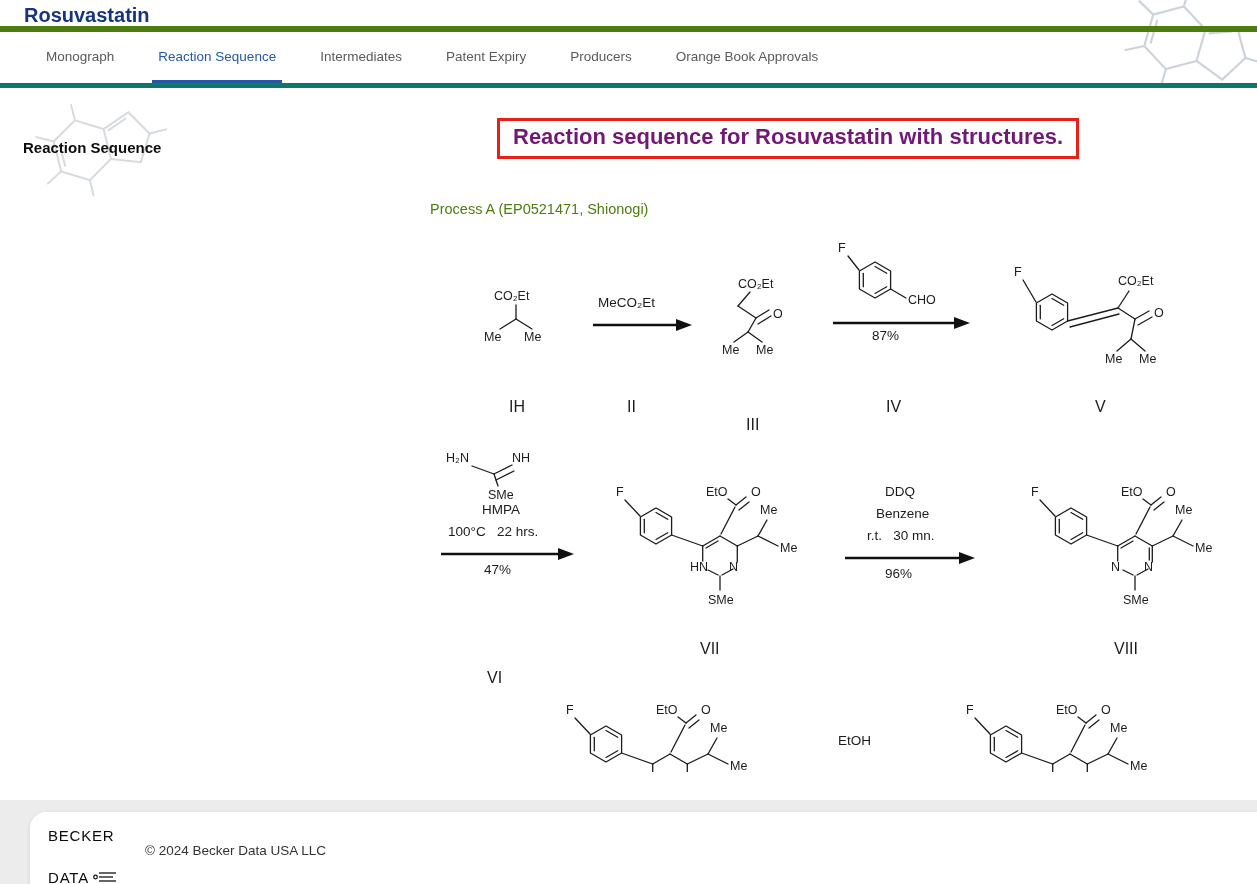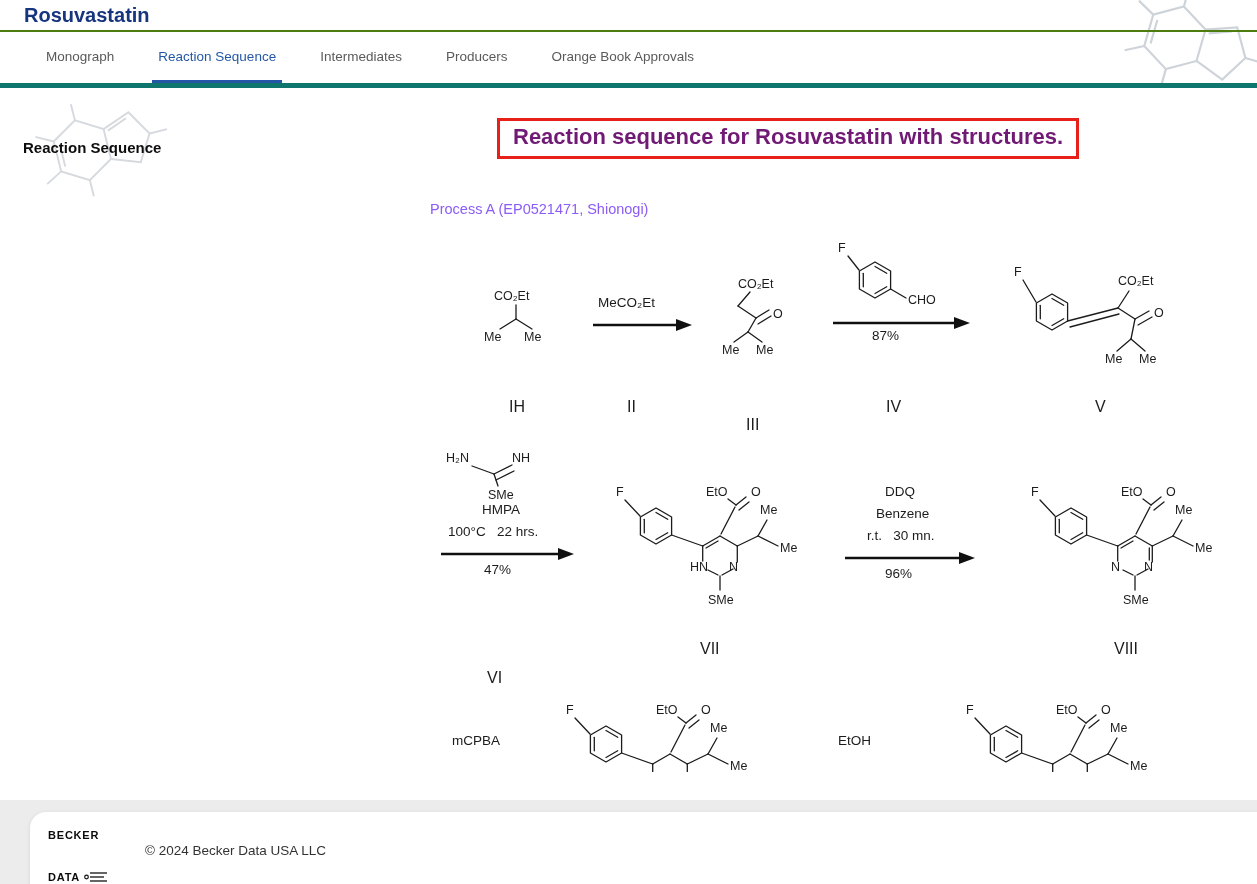--- a/index.html
+++ b/index.html
@@ -1,54 +1,54 @@
 <!DOCTYPE html>
 <html><head>
 <meta charset="utf-8">
 <style>
   * { margin:0; padding:0; box-sizing:border-box; }
   html,body { width:1257px; height:884px; }
   body { font-family:"Liberation Sans", sans-serif; background:#fff; position:relative; overflow:hidden; color:#1c1c1c; }
   #page { position:absolute; inset:0; width:1257px; height:884px; background:#fff; overflow:hidden; }
 
   
-  .app-header { position:absolute; top:0; left:0; right:0; height:32px; border-bottom:2px solid #4d7c0f; z-index:3; }
+  .app-header { position:absolute; top:0; left:0; right:0; height:32px; border-bottom:6px solid #4d7c0f; z-index:3; }
   .app-title { position:absolute; left:24px; top:4px; font-size:20px; font-weight:bold; color:#17357e; }
 
   .tabbar { position:absolute; top:32px; left:0; right:0; height:56px; border-bottom:5px solid #0f766e; display:flex; align-items:stretch; padding-left:40px; gap:32px; z-index:3; background:transparent; }
   .tab { font-size:13.5px; color:#5a5a5a; display:flex; align-items:center; padding:0 6px; border-bottom:3px solid transparent; cursor:pointer; white-space:nowrap; }
   .tab.active { color:#2458a6; border-bottom-color:#2458a6; }
 
   
   .wm { position:absolute; z-index:0; }
   .molg { fill:none; stroke:#ced3da; stroke-width:1.6; }
   .molg2 { fill:none; stroke:#d6dade; stroke-width:1.5; }
 
   
   .section-heading { position:absolute; left:23px; top:139px; font-size:15px; font-weight:bold; color:#0d0d0d; z-index:2; }
   .caption-box { position:absolute; left:497px; top:118px; border:3px solid #e8201a; padding:3px 13px 6px; font-size:22px; font-weight:bold; color:#701a75; background:#fff; white-space:nowrap; }
-  .process-title { position:absolute; left:430px; top:201px; font-size:14.5px; color:#8b5cf6; }
+  .process-title { position:absolute; left:430px; top:201px; font-size:14.5px; color:#4d7c0f; }
 
   #scheme { position:absolute; top:0; left:0; width:1257px; height:772px; overflow:hidden; z-index:1; pointer-events:none; }
   .struct { position:absolute; overflow:visible; }
   .bond { stroke:#1c1c1c; stroke-width:1.3; fill:none; stroke-linecap:round; stroke-linejoin:round; }
   .arrow-line { stroke:#101010; stroke-width:2.4; }
   .arrow-head { fill:#101010; stroke:none; }
   svg text { font-family:"Liberation Sans", sans-serif; fill:#1c1c1c; }
   .atom { font-size:12.5px; }
   .rg { font-size:13.5px; }
   .pre { white-space:pre; }
   .rlabel { position:absolute; font-size:16px; color:#1c1c1c; }
   .rg-block { position:absolute; font-size:13.5px; line-height:22px; color:#1c1c1c; white-space:pre; }
 
   
   .footer-band { position:absolute; left:0; top:800px; width:1257px; height:84px; background:#ececec; z-index:4; }
   .footer-card { position:absolute; left:30px; top:12px; width:1400px; height:120px; background:#fff; border-radius:16px; box-shadow:0 1px 4px rgba(0,0,0,0.10); }
   .brand { position:absolute; left:18px; top:16px; color:#0b0b0b; }
-  .brand-line { font-size:11px; font-weight:700; letter-spacing:0.8px; line-height:15px; }
+  .brand-line { font-size:15px; font-weight:400; letter-spacing:0.8px; line-height:15px; }
   .brand-row { display:flex; align-items:center; gap:3px;margin-top:26px; }
   .wave-icon line { stroke:#111; stroke-width:1.3; }
   .wave-icon circle { fill:none; stroke:#111; stroke-width:1.2; }
   .copyright { position:absolute; left:115px; top:31px; font-size:13.5px; color:#333; }
 </style>
 </head>
 <body>
 
 <div id="page">
 
@@ -80,20 +80,21 @@
   </svg>
 
   <div class="app-header">
     <div class="app-title">Rosuvastatin</div>
   </div>
 
   <div class="tabbar">
     <div class="tab">Monograph</div>
     <div class="tab active">Reaction Sequence</div>
     <div class="tab">Intermediates</div>
+    <div class="tab">Patent Expiry</div>
     <div class="tab">Producers</div>
     <div class="tab">Orange Book Approvals</div>
   </div>
 
   <div class="section-heading">Reaction Sequence</div>
 
   <div id="scheme">
 
     <div class="caption-box">
       <span>Reaction sequence for Rosuvastatin with structures.</span>
@@ -257,24 +258,20 @@
       <line class="bond" x1="150" y1="58" x2="159" y2="42"></line>
       <text class="atom" x="152" y="36">Me</text>
       <line class="bond" x1="150" y1="58" x2="170" y2="68"></line>
       <text class="atom" x="172" y="74">Me</text>
     </svg>
 
     <div class="rlabel" style="left:487px; top:640px;margin-top:29px;">VI</div>
     <div class="rlabel" style="left:700px; top:640px;">VII</div>
     <div class="rlabel" style="left:1114px; top:640px;">VIII</div>
 
-    <div class="rg-block" style="left:452px; top:686px;">
-      <div>mCPBA</div>
-      
-    </div>
 
     <svg class="struct" style="left:558px; top:696px;" width="218" height="76">
       <text class="atom" x="8" y="18">F</text>
       <line class="bond" x1="17" y1="22" x2="32" y2="38"></line>
       <polygon class="bond" points="48,30 63.6,39 63.6,57 48,66 32.4,57 32.4,39"></polygon>
       <line class="bond" x1="48" y1="34.5" x2="59.7" y2="41.3"></line>
       <line class="bond" x1="59.7" y1="54.8" x2="48" y2="61.5"></line>
       <line class="bond" x1="36.3" y1="54.8" x2="36.3" y2="41.3"></line>
       <line class="bond" x1="63.6" y1="57" x2="94.7" y2="68"></line>
       <line class="bond" x1="94.7" y1="68" x2="112" y2="58"></line>

